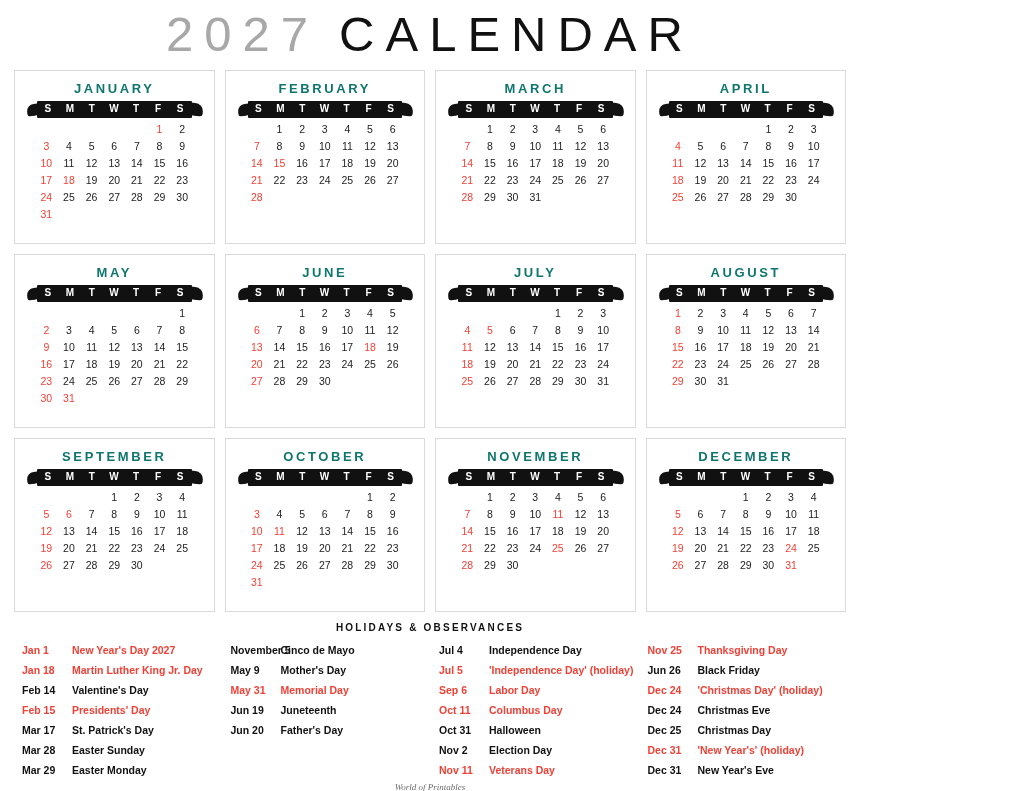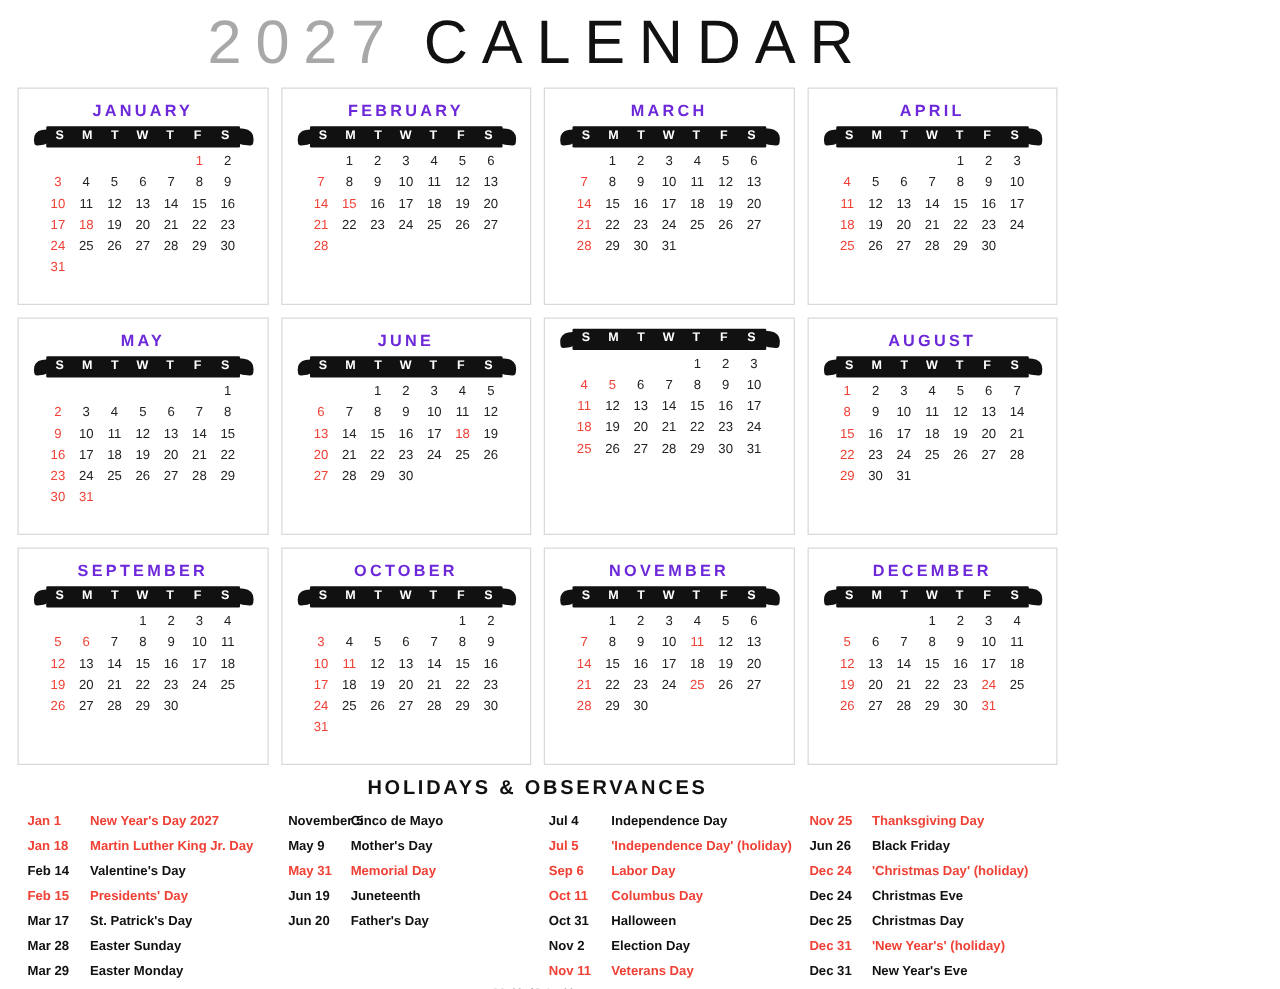--- a/index.html
+++ b/index.html
@@ -44,21 +44,21 @@
     background: #fff;
     height: 174px;
     padding: 8px 10px 4px 10px;
     position: relative;
   }
   .month-name {
     text-align: center;
     font-size: 13px;
     letter-spacing: 2.6px;
     font-weight: 700;
-    color: #6d28d9;
+    color: #0f766e;
     margin: 2px 0 5px 0;
   }
   .dow-band {
     background: #111111;
     position: relative;
     height: 17px;
     margin: 0 12px 3px 12px;
     border-radius: 1px;
   }
   .dow-band::before {
@@ -108,21 +108,21 @@
   .day.sun { color: #ef4136; }
   .day.hol { color: #ef4136; }
   .day.empty { color: transparent; }
 
   
   .holidays {
     padding: 10px 16px 0 16px;
   }
   .holidays-title {
     text-align: center;
-    font-size: 16px;
+    font-size: 10px;
     font-weight: 700;
     letter-spacing: 2.2px;
     color: #111;
     margin-bottom: 7px;
   }
   .hol-cols {
     display: grid;
     grid-template-columns: repeat(4, 1fr);
     column-gap: 6px;
   }
@@ -456,20 +456,21 @@
           <div class="day">24</div>
           <div class="day">25</div>
           <div class="day">26</div>
           <div class="day sun hol">27</div>
           <div class="day">28</div>
           <div class="day">29</div>
           <div class="day">30</div>
         </div>
       </div>
       <div class="month">
+        <div class="month-name">JULY</div>
         <div class="dow-band">
           <div class="dow-row">
             <div class="dow">S</div>
             <div class="dow">M</div>
             <div class="dow">T</div>
             <div class="dow">W</div>
             <div class="dow">T</div>
             <div class="dow">F</div>
             <div class="dow">S</div>
           </div>

